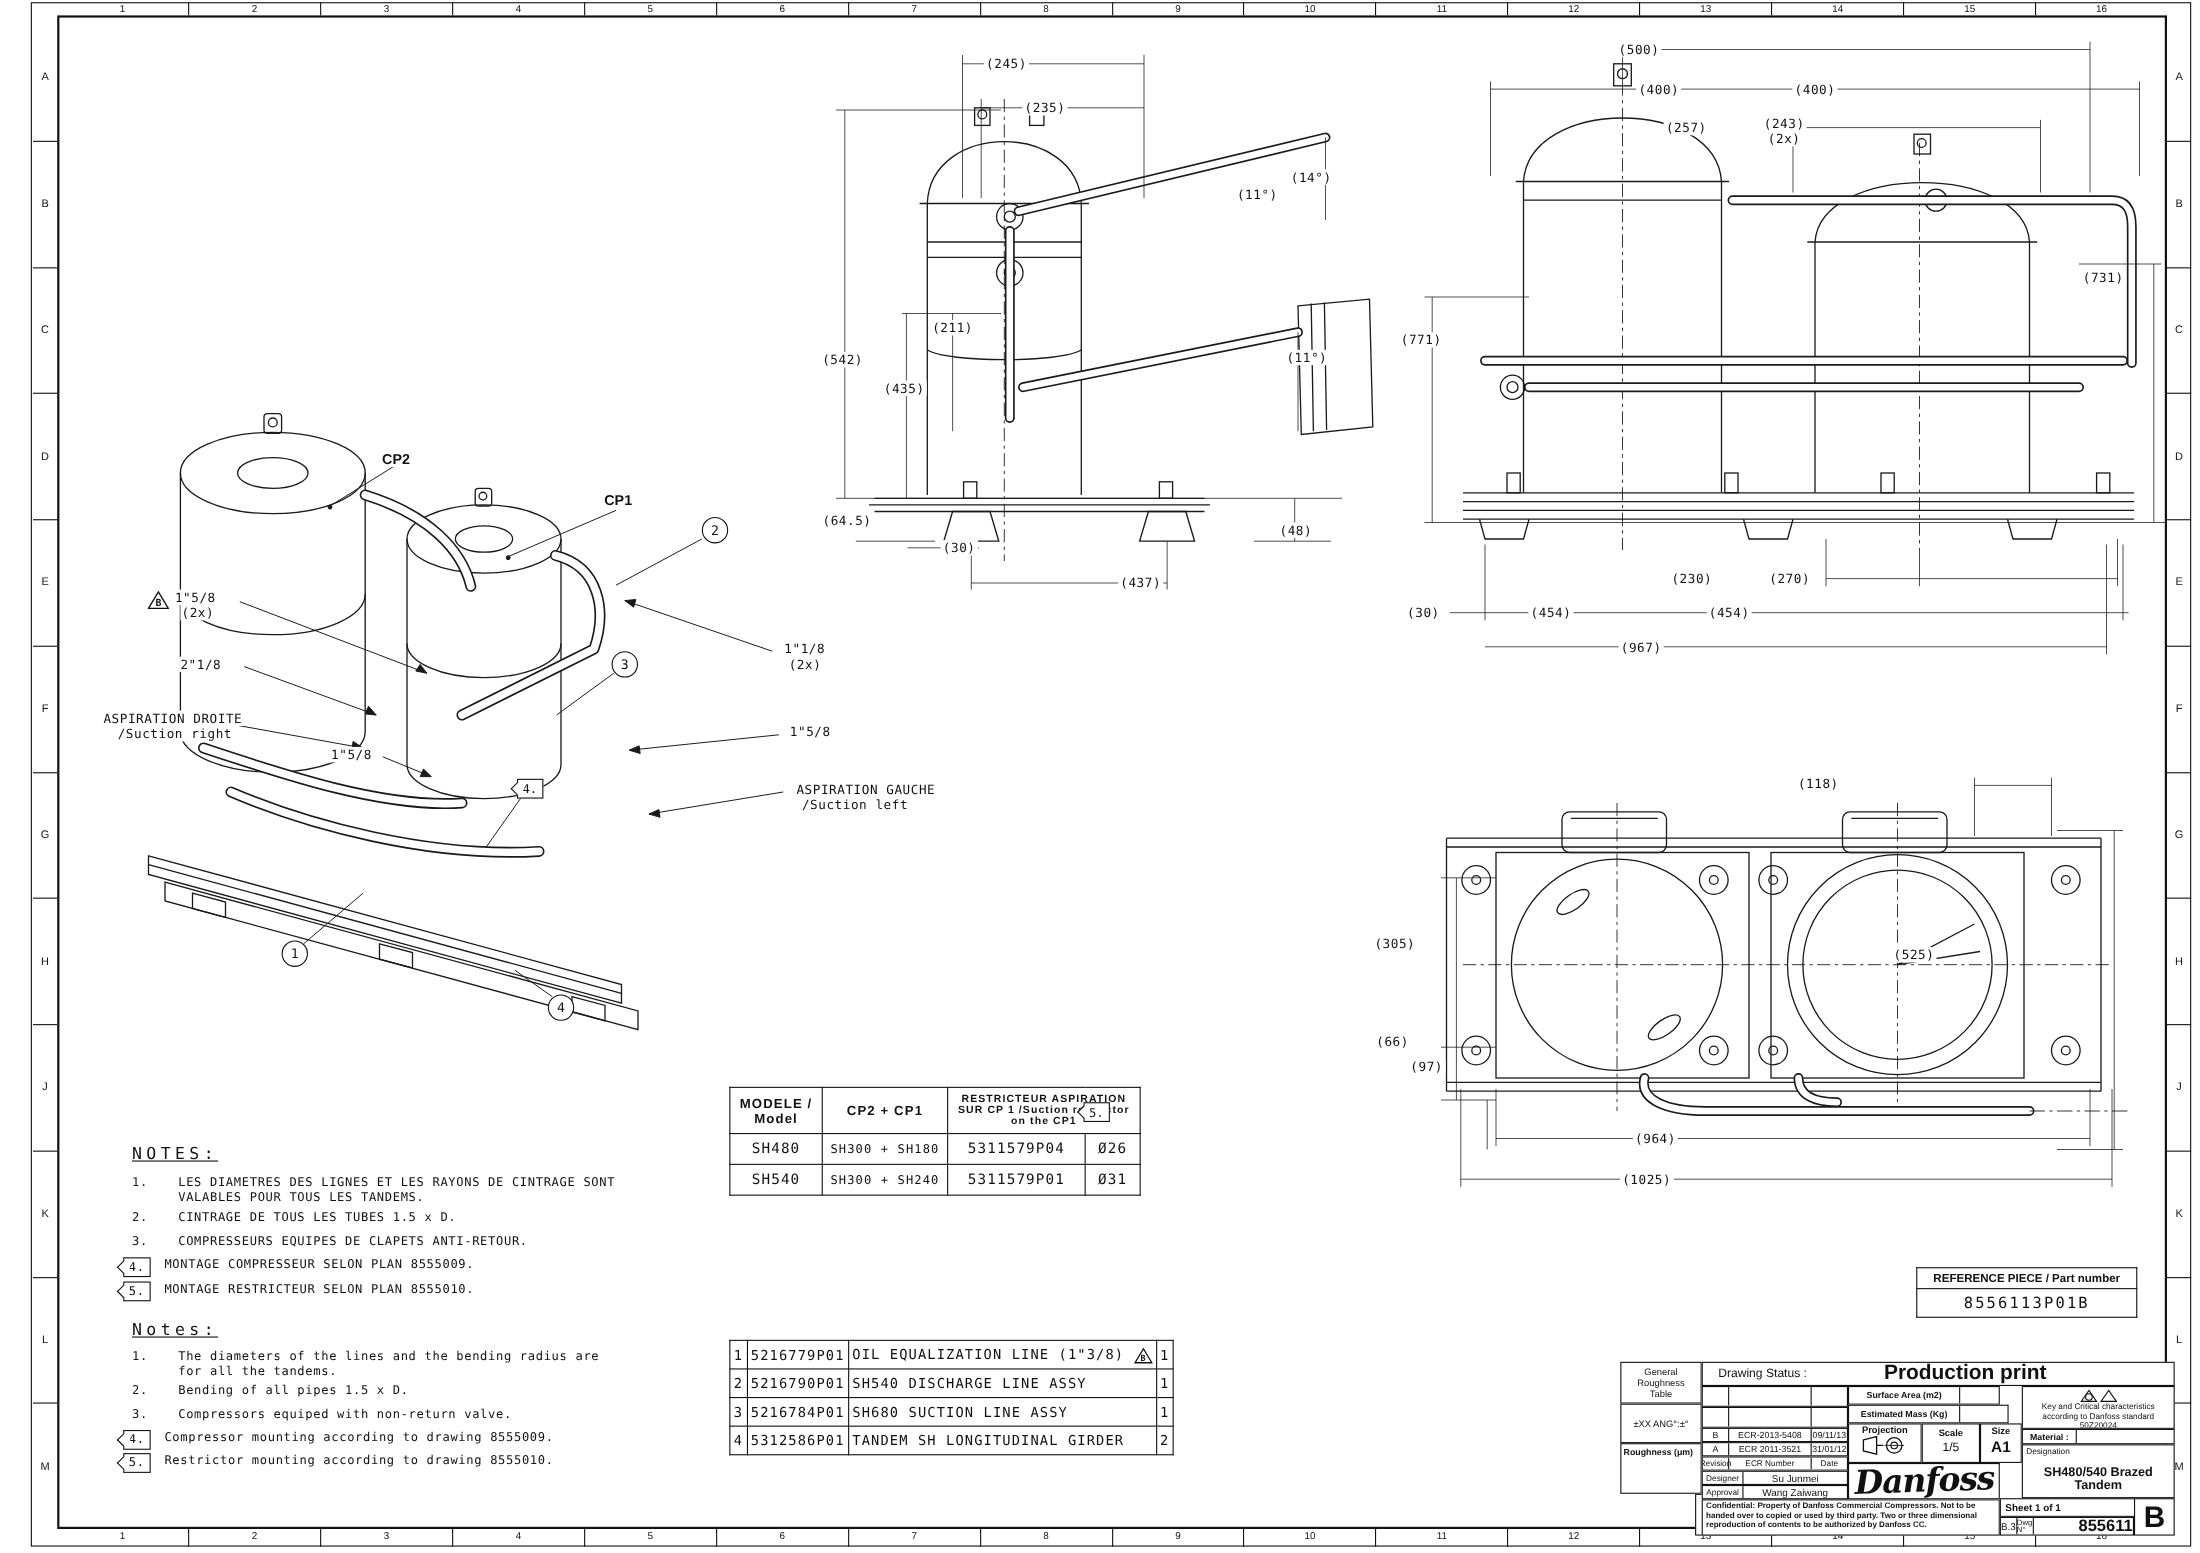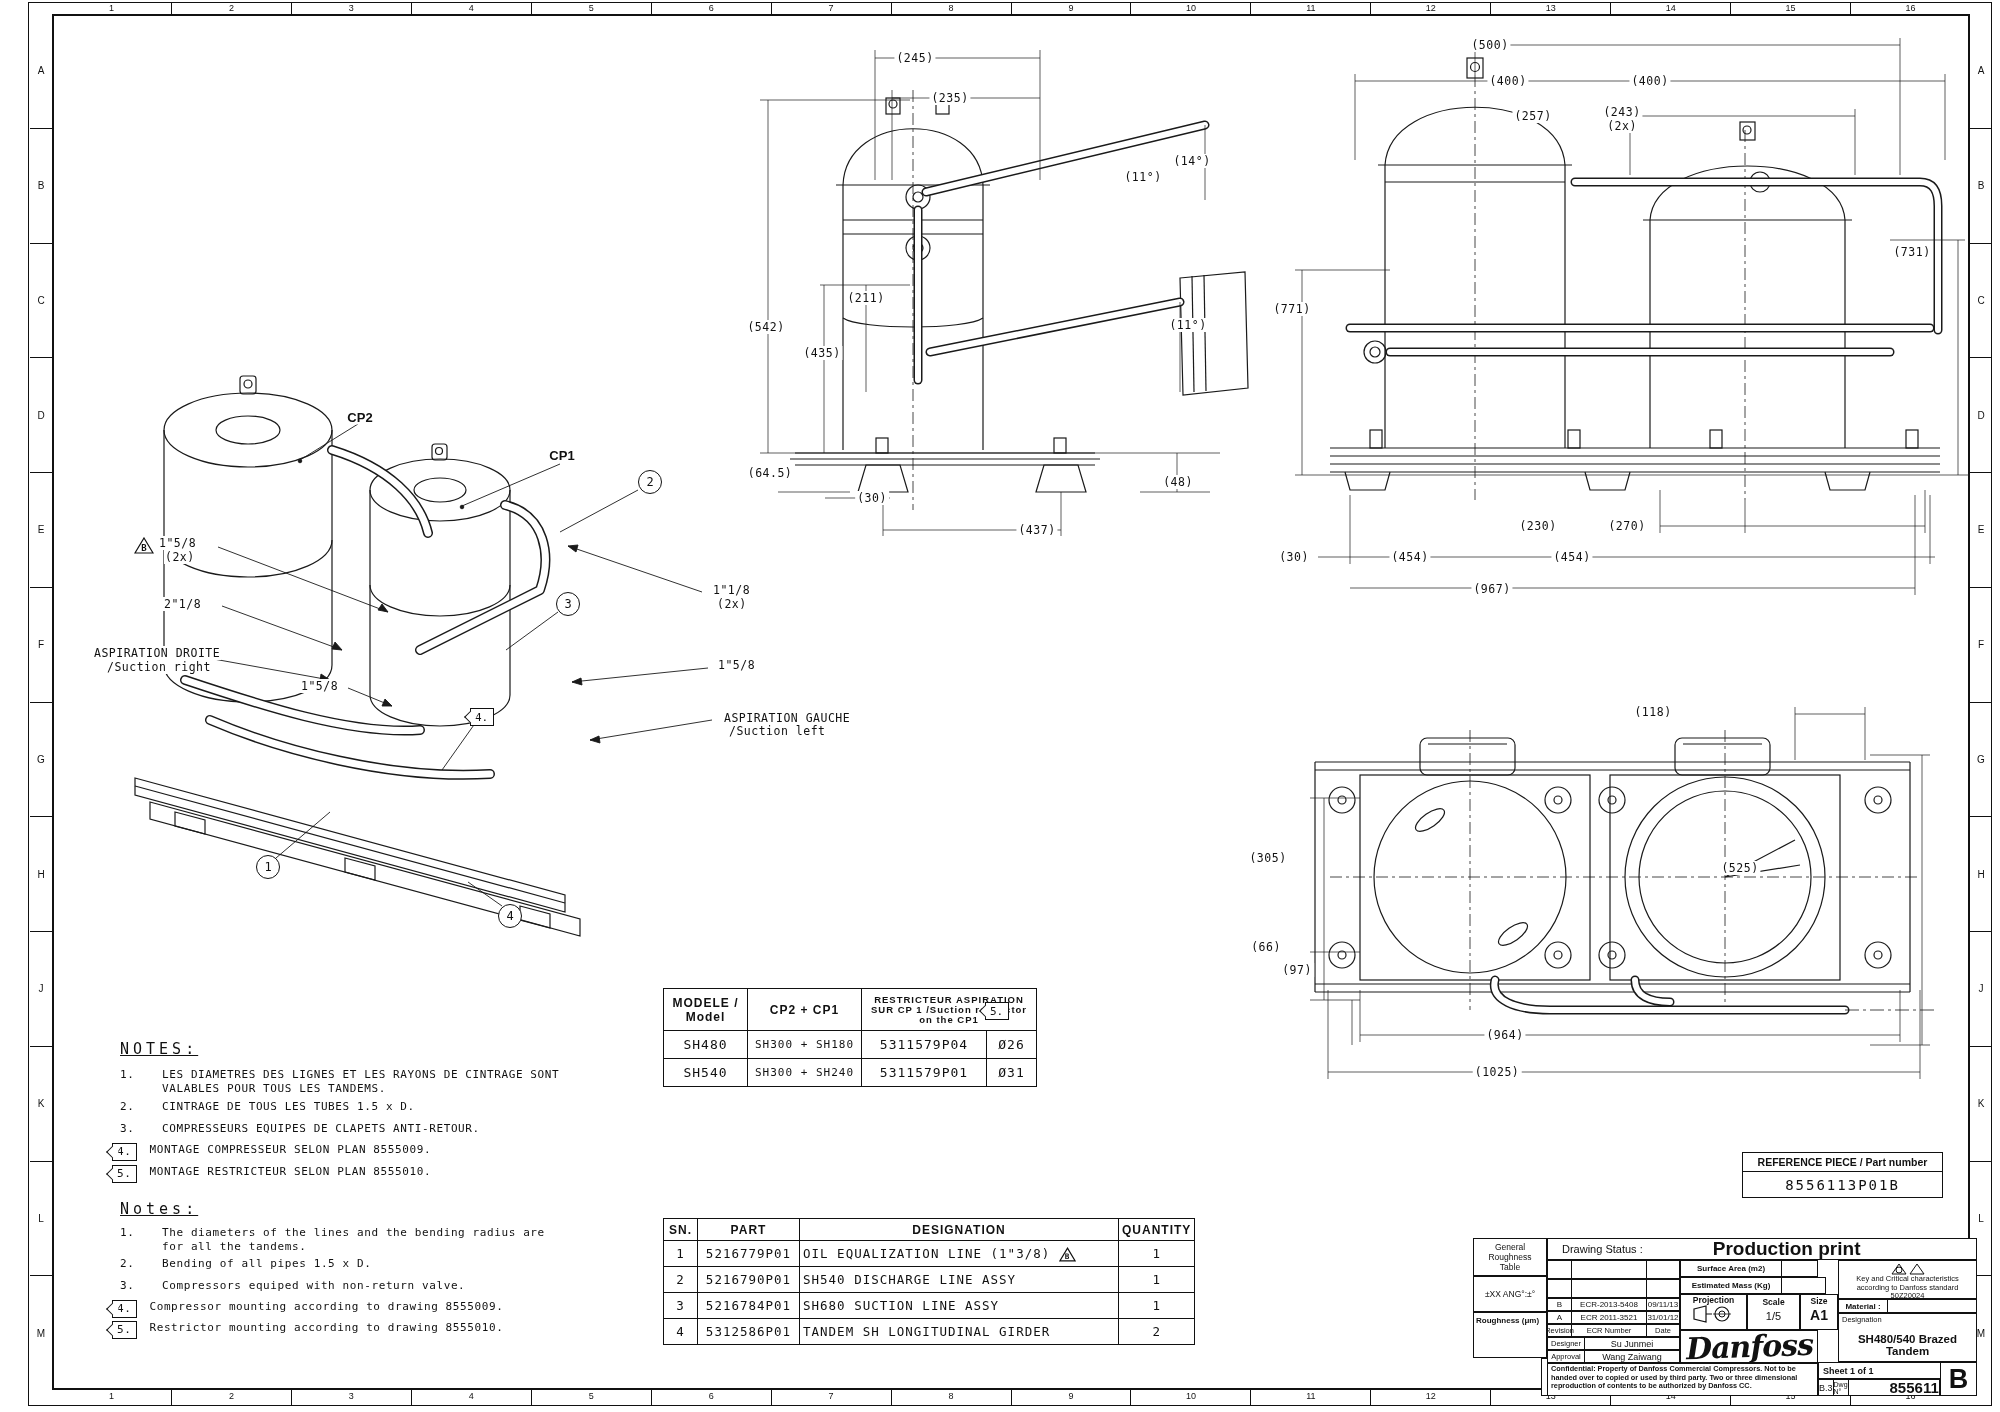--- a/index.html
+++ b/index.html
@@ -518,26 +518,20 @@
     <span class="flag">4.</span>
     <span>Compressor mounting according to drawing 8555009.</span>
   </div>
   <div class="note-item" style="left:112px;top:1321px;">
     <span class="flag">5.</span>
     <span>Restrictor mounting according to drawing 8555010.</span>
   </div>
 
   <table class="dwg cad" style="left:663px;top:1218px;font-size:12.5px;">
     <tbody>
-        <tr style="height:22px;">
-      <th class="hdr" style="width:27px;">SN.</th>
-      <th class="hdr" style="width:95px;">PART</th>
-      <th class="hdr" style="width:312px;">DESIGNATION</th>
-      <th class="hdr" style="width:66px;">QUANTITY</th>
-    </tr>
     <tr style="height:26px;">
       <td>1</td>
       <td>5216779P01</td>
       <td style="text-align:left;">
         <span>OIL EQUALIZATION LINE (1"3/8)</span>
         <svg class="tri" style="position:static;" width="17" height="15" viewBox="0 0 20 17">
           <polygon points="10,1 19,16 1,16" fill="none" stroke="#111" stroke-width="1.4"></polygon>
           <text x="10" y="14" font-size="9" font-weight="bold" text-anchor="middle" fill="#111">B</text>
         </svg>
       </td>

